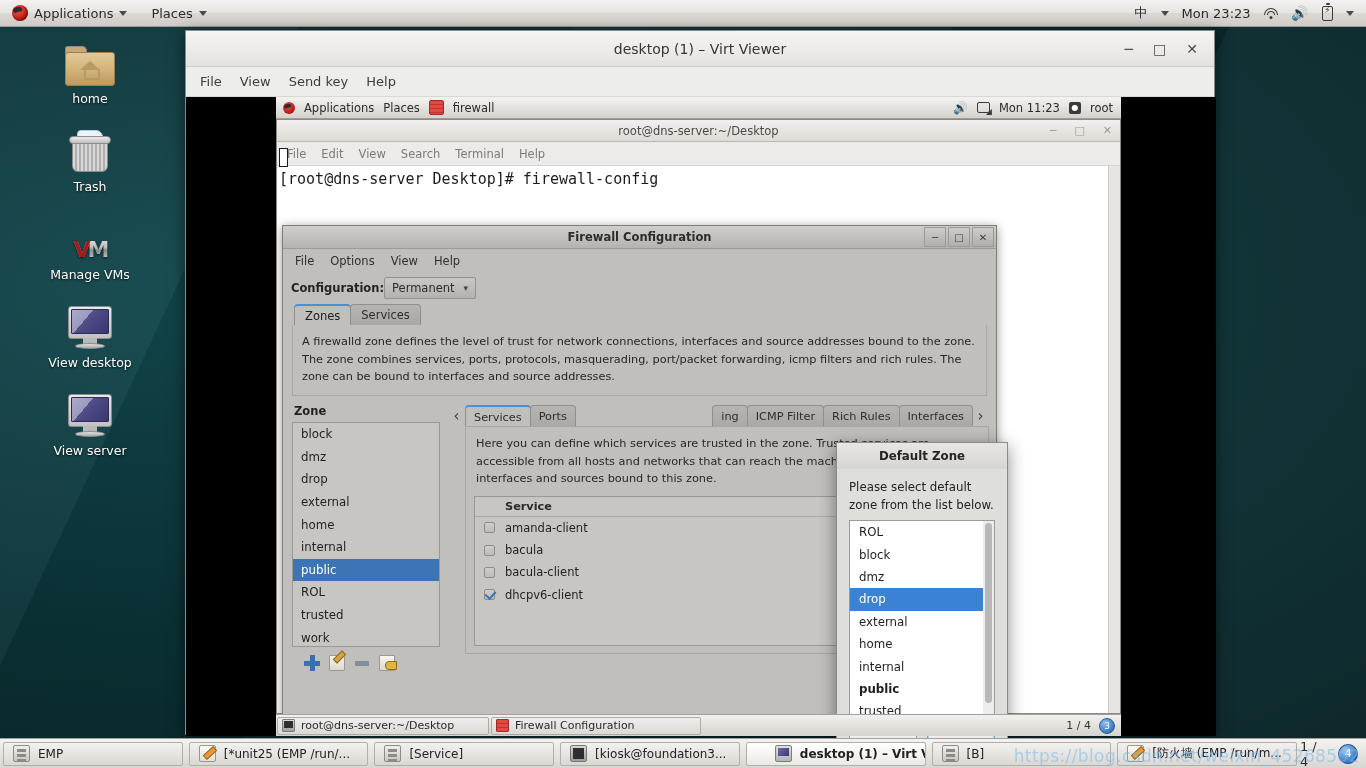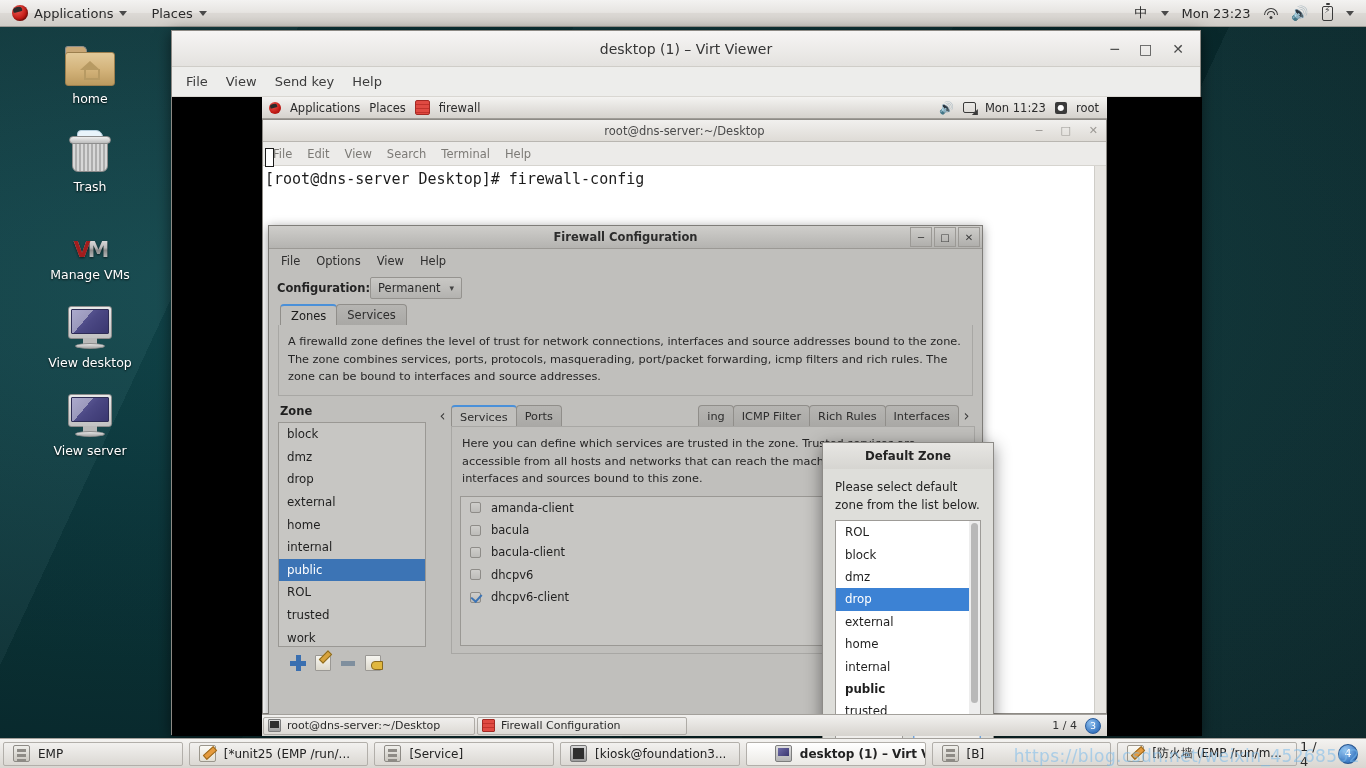--- a/index.html
+++ b/index.html
@@ -76,21 +76,21 @@
   .ic-mon .inner{position:absolute;left:5px;top:3px;width:38px;height:25px;border-radius:1px;
     background:linear-gradient(135deg,#6f6ca8 0%,#4b4884 50%,#3a3770 100%);border:1px solid #2e2c55;}
   .ic-mon .inner::after{content:"";position:absolute;left:0;top:0;width:100%;height:100%;
     background:linear-gradient(130deg,rgba(255,255,255,.42) 0 38%,rgba(255,255,255,0) 38%);}
   .ic-mon .stand{position:absolute;left:17px;top:32px;width:14px;height:6px;background:#b9b9b9;}
   .ic-mon .base{position:absolute;left:9px;top:37px;width:30px;height:6px;border-radius:50%;
     background:linear-gradient(to bottom,#e4e4e4,#a9a9a9);border:1px solid #8c8c8c;}
 
   
   #virt-viewer {
-    position:absolute; left:171px; top:30px; width:1030px; height:705px;
+    position:absolute; left:185px; top:30px; width:1030px; height:705px;
     background:#ededeb; border:1px solid #8d8a85; box-shadow:0 3px 14px rgba(0,0,0,.55);
   }
   #vv-title {
     height:36px; background:linear-gradient(to bottom,#f6f5f4,#e4e2df);
     border-bottom:1px solid #cfcdc8; display:flex; align-items:center; position:relative;
   }
   #vv-title .t { flex:1; text-align:center; font-size:14px; color:#353535; }
   #vv-title .wbtns { position:absolute; right:6px; top:0; height:36px; display:flex; align-items:center; gap:20px; padding-right:10px; color:#4a4a4a;}
   #vv-title .wbtn { font-size:14px; cursor:default; }
   #vv-menu { height:30px; display:flex; align-items:center; gap:18px; padding-left:14px;
@@ -449,35 +449,34 @@
                 <span style="flex:1"></span>
                 <span class="rtab">ing</span>
                 <span class="rtab">ICMP Filter</span>
                 <span class="rtab">Rich Rules</span>
                 <span class="rtab">Interfaces</span>
                 <span class="arrowbtn">›</span>
               </div>
               <div id="rpanel">
                 <div id="rdesc">Here you can define which services are trusted in the zone. Trusted services are accessible from all hosts and networks that can reach the machine from connections, interfaces and sources bound to this zone.</div>
                 <div id="svc-box">
+                  <div id="svc-hdr">
+                    <span class="cell">Service</span>
+                  </div>
                   <div class="srow">
                     <span class="cbx"></span>
                     <span>amanda-client</span>
                   </div>
                   <div class="srow">
                     <span class="cbx"></span>
                     <span>bacula</span>
                   </div>
                   <div class="srow">
                     <span class="cbx"></span>
                     <span>bacula-client</span>
-                  </div>
-                  <div class="srow">
-                    <span class="cbx"></span>
-                    <span>dhcpv6</span>
                   </div>
                   <div class="srow">
                     <span class="cbx on"></span>
                     <span>dhcpv6-client</span>
                   </div>
 
                   <div id="svc-scroll">
                       <div class="thumb"></div>
                     </div>
                 </div>

